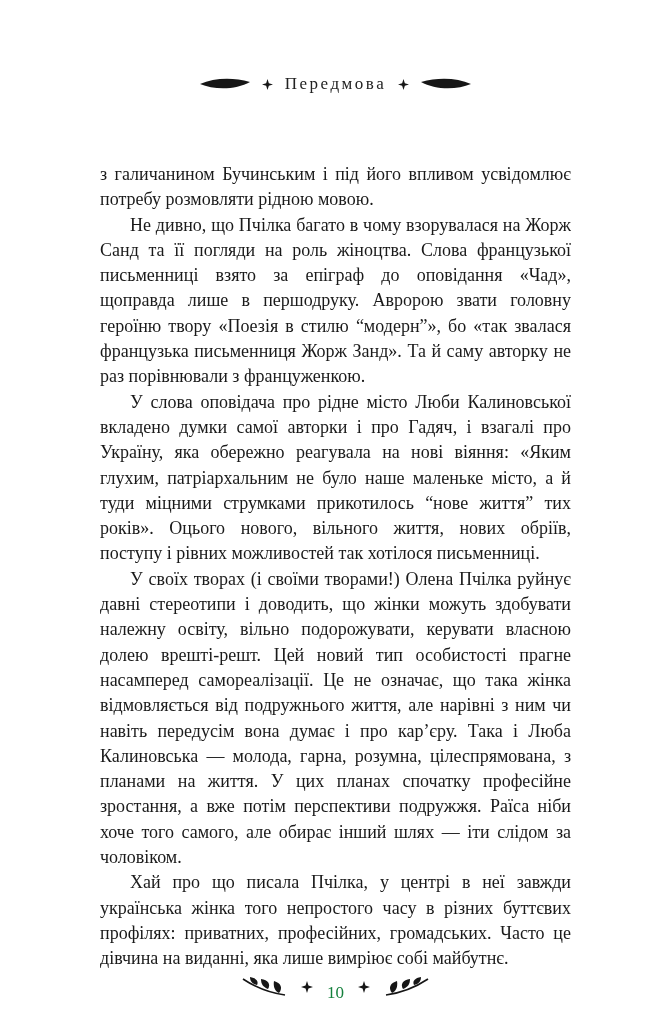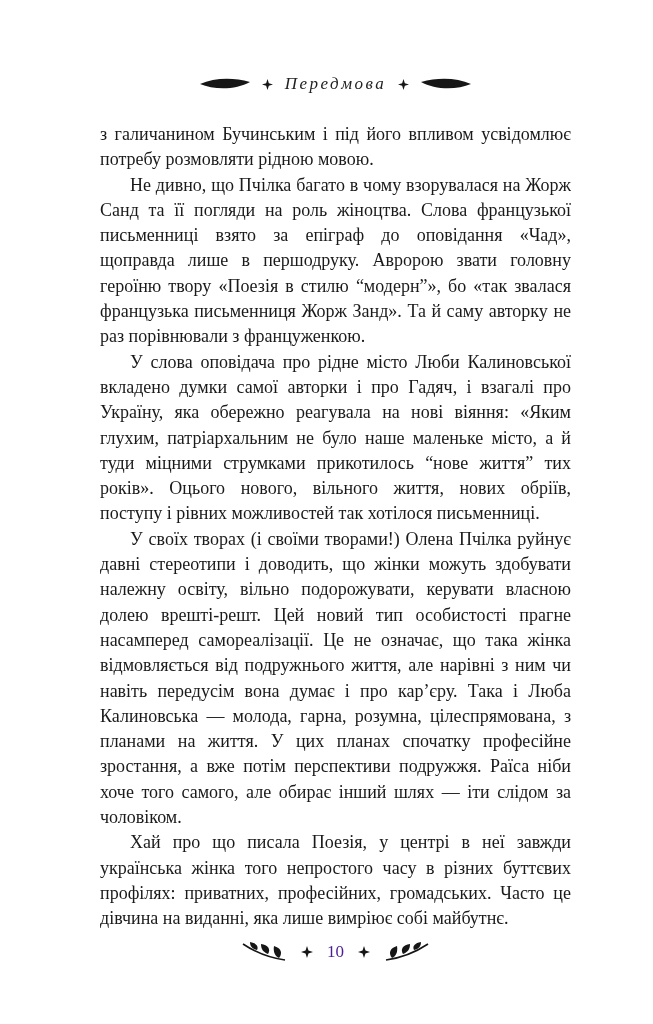--- a/index.html
+++ b/index.html
@@ -18,55 +18,55 @@
     display: flex;
     flex-direction: column;
     overflow: hidden;
     background: #ffffff;
   }
   .chapter-header {
     display: flex;
     align-items: center;
     justify-content: center;
     gap: 12px;
-    margin-bottom: 28px;
+    margin-bottom: 20px;
     flex: 0 0 auto;
-    font-style: italic;
   }
   .chapter-title {
     font-size: 17px;
     letter-spacing: 2.5px;
     color: #222222;
     white-space: nowrap;
   }
   .orn {
     display: inline-flex;
     align-items: center;
     line-height: 0;
   }
   .mirror { transform: scaleX(-1); }
   .body-text {
     font-size: 18px;
     line-height: 25.3px;
     text-align: justify;
     flex: 0 0 auto;
   }
   .body-text p { text-indent: 30px; }
-  .body-text p.no-indent { text-indent: 0; }
+  .body-text p.no-indent { text-indent: 0; margin-top: 48px; }
   .page-footer {
     margin-top: auto;
     display: flex;
     align-items: center;
     justify-content: center;
     gap: 14px;
     flex: 0 0 auto;
   }
   .page-number {
     font-size: 17px;
-    color: #4c1d95;
+    color: #15803d;
+    margin-top: 11px;
   }
 </style>
 </head>
 <body>
 
 <div class="page">
 
   <header class="chapter-header">
     <span class="orn">
       <svg width="50" height="14" viewBox="0 0 50 14" xmlns="http://www.w3.org/2000/svg">
@@ -89,21 +89,21 @@
         <path d="M0 7 C14 1 32 0 50 5 C36 13 14 13 0 7 Z" fill="#161616"></path>
       </svg>
     </span>
   </header>
 
   <main class="body-text">
     <p class="no-indent">з галичанином Бучинським і під його впливом усвідомлює потребу розмовляти рідною мовою.</p>
     <p>Не дивно, що Пчілка багато в чому взорувалася на Жорж Санд та її погляди на роль жіноцтва. Слова французької письменниці взято за епіграф до оповідання «Чад», щоправда лише в першодруку. Авророю звати головну героїню твору «Поезія в стилю “модерн”», бо «так звалася французька письменниця Жорж Занд». Та й саму авторку не раз порівнювали з француженкою.</p>
     <p>У слова оповідача про рідне місто Люби Калиновської вкладено думки самої авторки і про Гадяч, і взагалі про Україну, яка обережно реагувала на нові віяння: «Яким глухим, патріархальним не було наше маленьке місто, а й туди міцними струмками прикотилось “нове життя” тих років». Оцього нового, вільного життя, нових обріїв, поступу і рівних можливостей так хотілося письменниці.</p>
     <p>У своїх творах (і своїми творами!) Олена Пчілка руйнує давні стереотипи і доводить, що жінки можуть здобувати належну освіту, вільно подорожувати, керувати власною долею врешті-решт. Цей новий тип особистості прагне насамперед самореалізації. Це не означає, що така жінка відмовляється від подружнього життя, але нарівні з ним чи навіть передусім вона думає і про кар’єру. Така і Люба Калиновська — молода, гарна, розумна, цілеспрямована, з планами на життя. У цих планах спочатку професійне зростання, а вже потім перспективи подружжя. Раїса ніби хоче того самого, але обирає інший шлях — іти слідом за чоловіком.</p>
-    <p>Хай про що писала Поезія, у центрі в неї завжди українська жінка того непростого часу в різних буттєвих профілях: приватних, професійних, громадських. Часто це дівчина на виданні, яка лише вимріює собі майбутнє.</p>
+    <p>Хай про що писала Пчілка, у центрі в неї завжди українська жінка того непростого часу в різних буттєвих профілях: приватних, професійних, громадських. Часто це дівчина на виданні, яка лише вимріює собі майбутнє.</p>
   </main>
 
   <footer class="page-footer">
     <span class="orn mirror">
       <svg width="46" height="20" viewBox="0 0 46 20" xmlns="http://www.w3.org/2000/svg">
         <path d="M2 18 C16 16 32 10 44 2" stroke="#161616" stroke-width="1.6" fill="none"></path>
         <path d="M8 16 C4 11 6 6 13 4 C14 10 12 14 8 16 Z" fill="#161616"></path>
         <path d="M19 12 C16 7 19 3 26 2 C26 7 24 10 19 12 Z" fill="#161616"></path>
         <path d="M30 8 C28 4 31 1 37 0 C37 4 35 7 30 8 Z" fill="#161616"></path>
       </svg>

